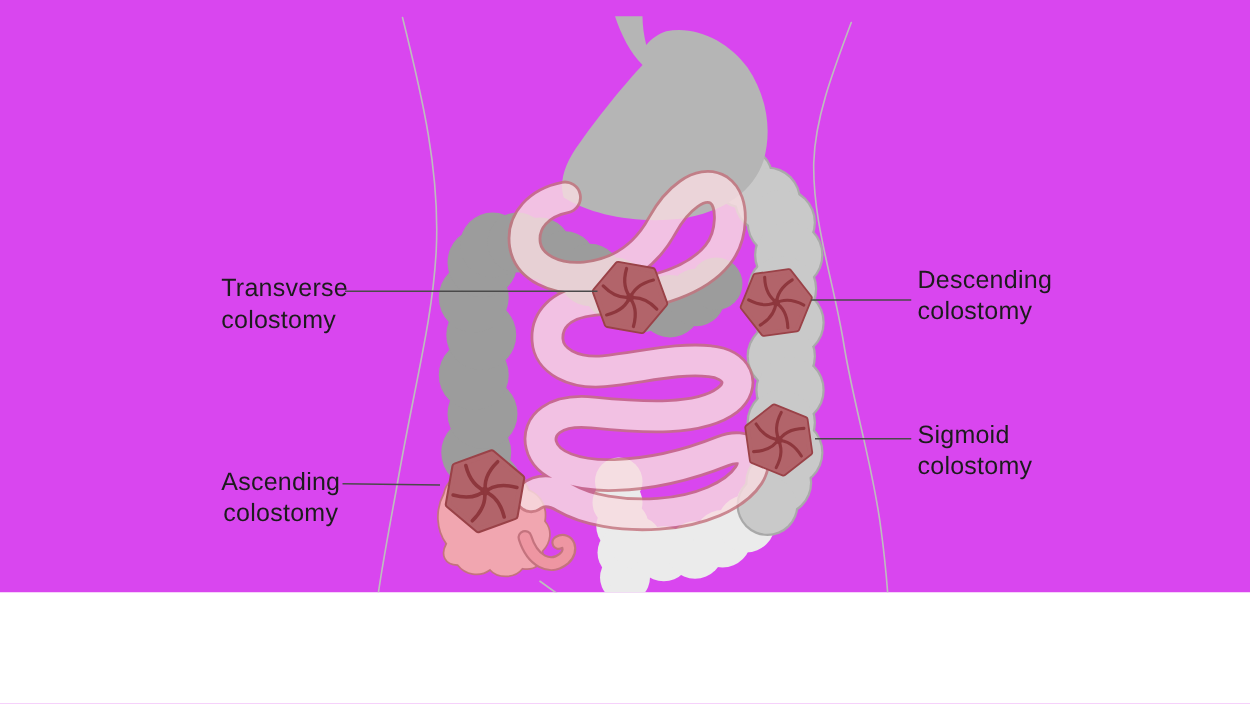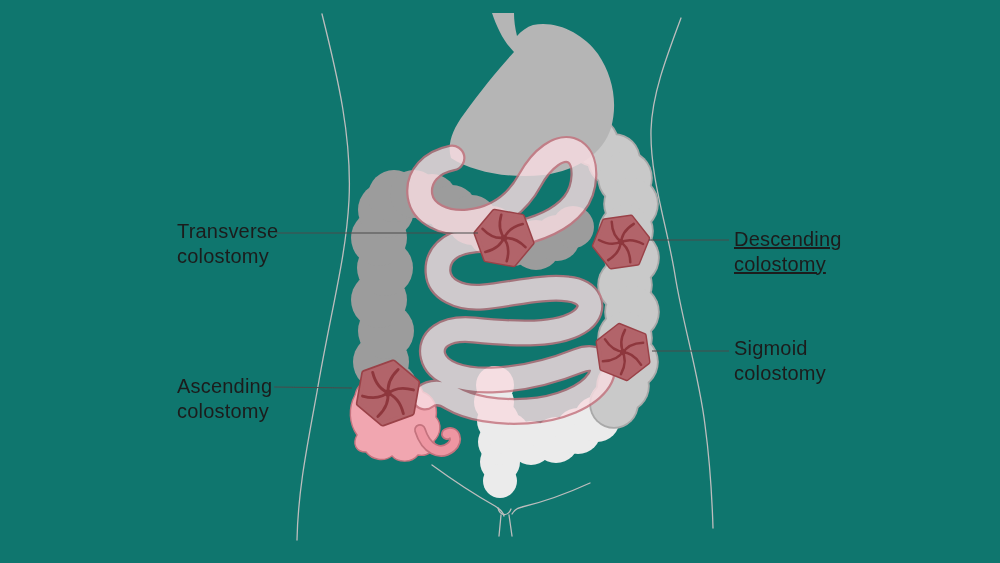--- a/index.html
+++ b/index.html
@@ -1,33 +1,33 @@
 <!DOCTYPE html>
 <html><head>
 <meta charset="utf-8">
 <style>
   html,body{margin:0;padding:0;background:#ffffff;}
   #stage{
     position:relative;
-    width:1000px;height:563px;
-    background:#0f766e;
+    width:1000px;height:474px;
+    background:#d946ef;
     overflow:hidden;
     font-family:"Liberation Sans",sans-serif;
   }
   #stage svg{position:absolute;left:0;top:0;}
   .lbl{
     position:absolute;
     font:400 20px/24.5px "Liberation Sans",sans-serif;
     color:#1c1c1c;
     white-space:pre-line;
     letter-spacing:0.2px;
   }
   #lbl-transverse{left:177px;top:219px;}
-  #lbl-ascending{left:177px;top:374px;}
-  #lbl-descending{left:734px;top:227px;text-decoration:underline;}
+  #lbl-ascending{left:177px;top:374px;text-align:center;}
+  #lbl-descending{left:734px;top:212px;}
   #lbl-sigmoid{left:734px;top:336px;}
 </style>
 </head>
 <body>
 
 <div id="stage">
 
   <svg width="1000" height="563" viewBox="0 0 1000 563">
 
     <defs>

